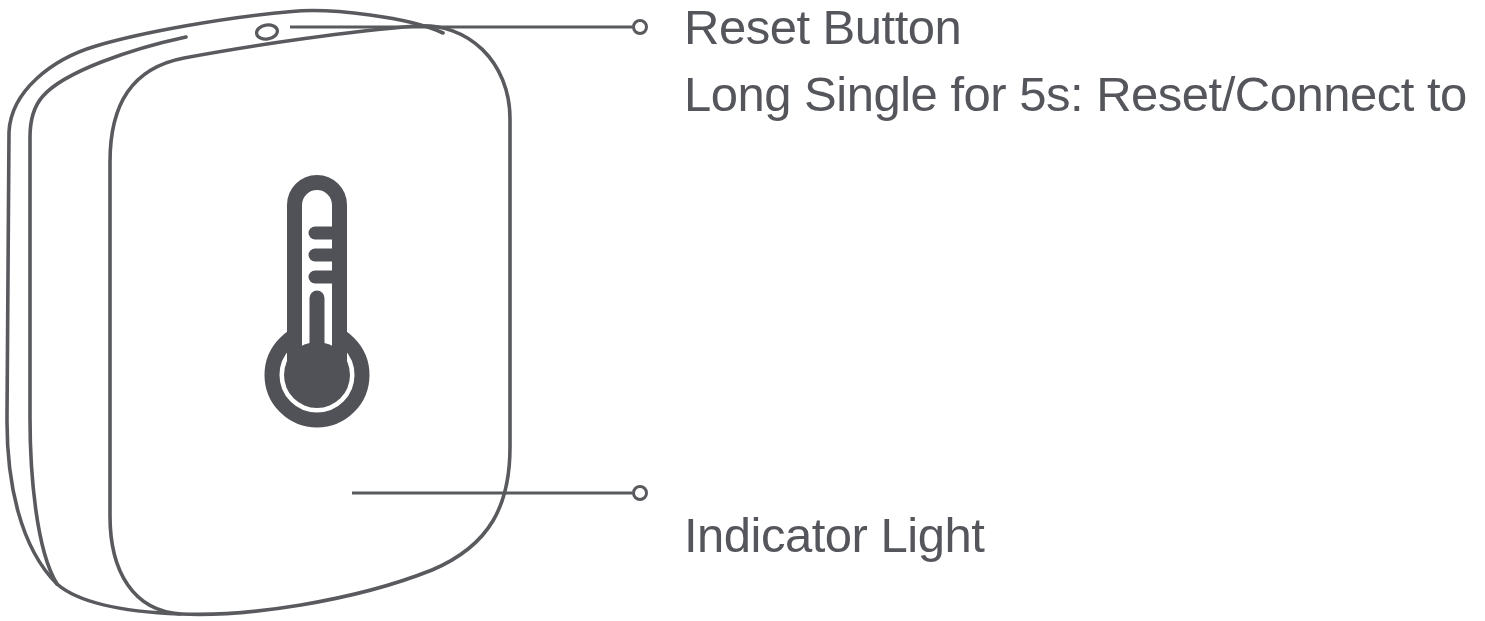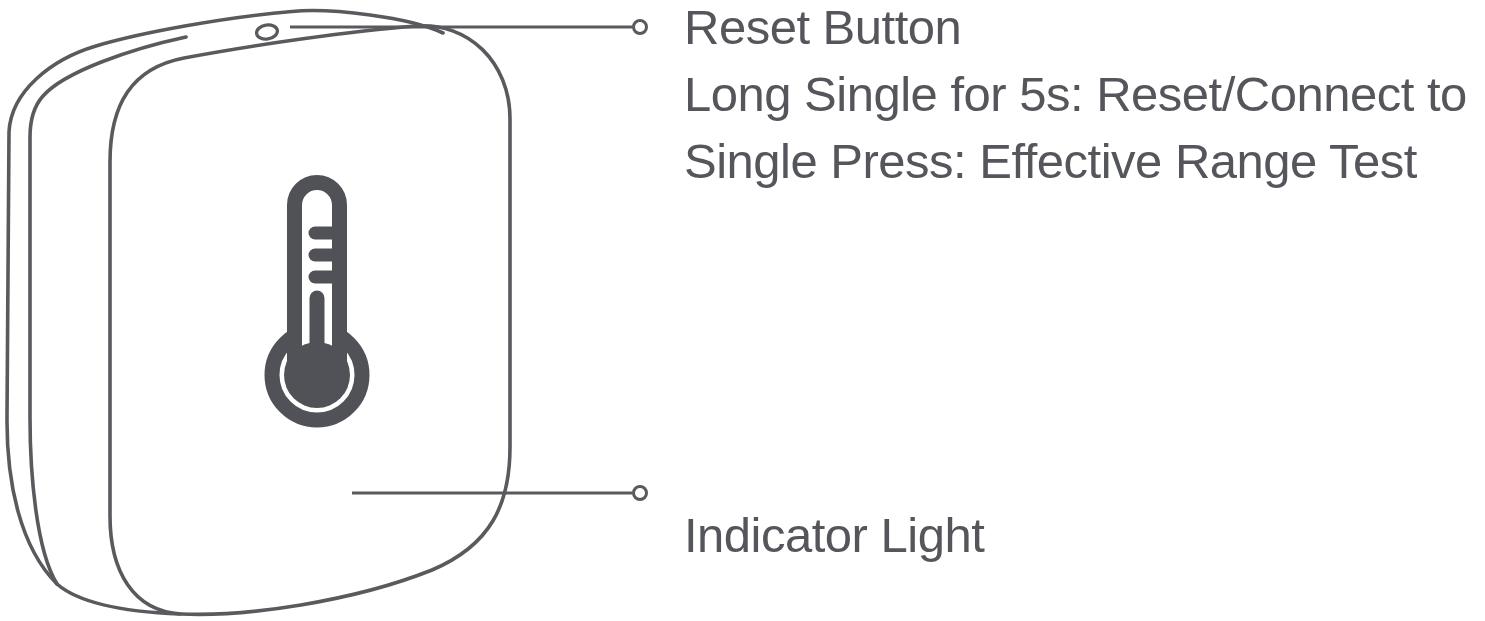--- a/index.html
+++ b/index.html
@@ -126,20 +126,19 @@
     <line class="callout" x1="290" y1="27" x2="632.5" y2="27"></line>
     <circle class="callout-dot" cx="640" cy="27" r="6.5"></circle>
 
     <line class="callout" x1="352" y1="493" x2="632.5" y2="493"></line>
     <circle class="callout-dot" cx="640" cy="493" r="6.5"></circle>
   </svg>
 
   <div class="annotation annotation-reset">
     <div>Reset Button</div>
     <div>Long Single for 5s: Reset/Connect to</div>
-    <div>Single Press: Effective Range Test</div>
   </div>
 
   <div class="annotation annotation-indicator">
     <div>Indicator Light</div>
   </div>
 
 </div>
 
 </body></html>

